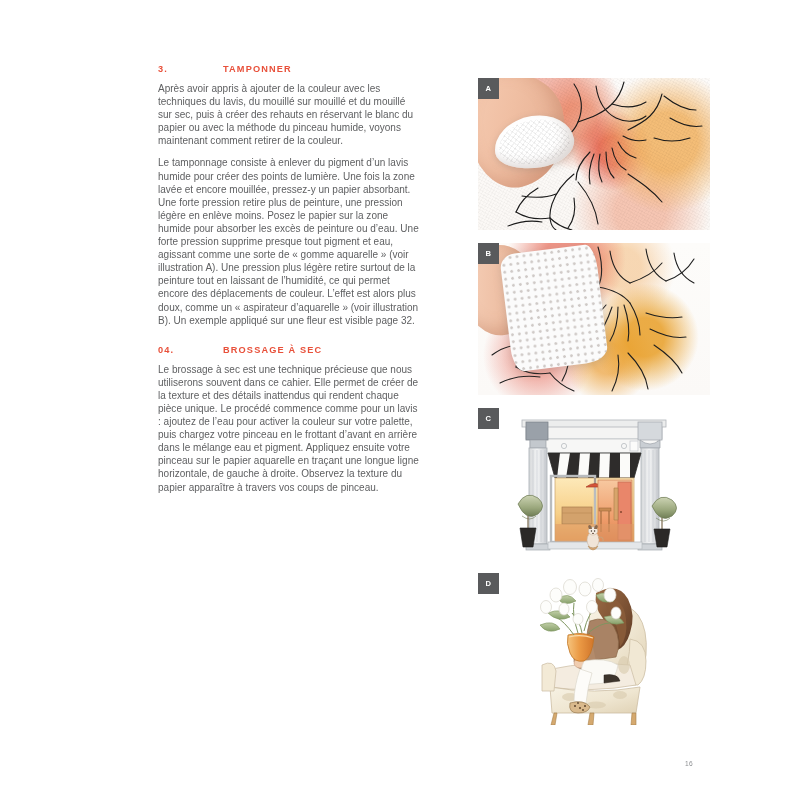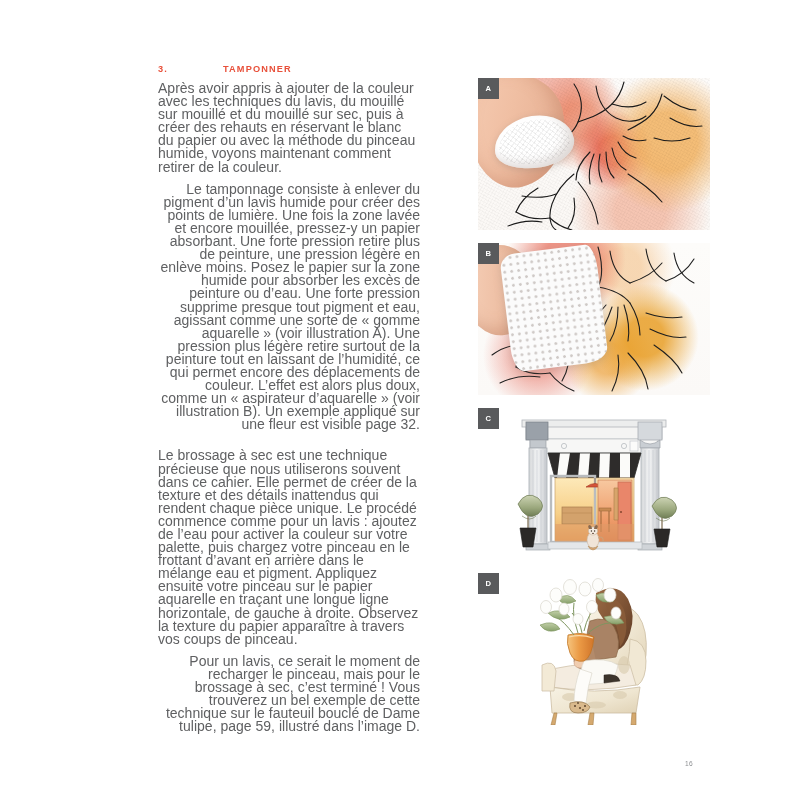--- a/index.html
+++ b/index.html
@@ -47,26 +47,26 @@
   .sec-num {
     width: 44px;
     flex: 0 0 44px;
   }
   .sec-title {
     flex: 1 1 auto;
     margin-left: 21px;
   }
   .para {
     color: #5f6062;
-    font-size: 14px;
+    font-size: 10px;
     line-height: 13.1px;
     margin: 0 0 9px 0;
     letter-spacing: 0.01px;
   }
-  .para:last-child { margin-bottom: 0; text-align: right; }
+  .para:last-child { margin-bottom: 0; }
 
   
   .img-col {
     position: absolute;
     left: 478px;
     top: 78px;
     width: 232px;
   }
   .panel {
     position: relative;
@@ -208,22 +208,25 @@
     <div class="section">
       <div class="sec-head">
         <span class="sec-num">3.</span>
         <span class="sec-title">TAMPONNER</span>
       </div>
       <p class="para">Après avoir appris à ajouter de la couleur avec les techniques du lavis, du mouillé sur mouillé et du mouillé sur sec, puis à créer des rehauts en réservant le blanc du papier ou avec la méthode du pinceau humide, voyons maintenant comment retirer de la couleur.</p>
       <p class="para">Le tamponnage consiste à enlever du pigment d’un lavis humide pour créer des points de lumière. Une fois la zone lavée et encore mouillée, pressez-y un papier absorbant. Une forte pression retire plus de peinture, une pression légère en enlève moins. Posez le papier sur la zone humide pour absorber les excès de peinture ou d’eau. Une forte pression supprime presque tout pigment et eau, agissant comme une sorte de « gomme aquarelle » (voir illustration A). Une pression plus légère retire surtout de la peinture tout en laissant de l’humidité, ce qui permet encore des déplacements de couleur. L’effet est alors plus doux, comme un « aspirateur d’aquarelle » (voir illustration B). Un exemple appliqué sur une fleur est visible page 32.</p>
     </div>
 
     <div class="section">
+      <div class="sec-head">
+        <span class="sec-num">04.</span>
+        <span class="sec-title">BROSSAGE À SEC</span>
+      </div>
       <p class="para">Le brossage à sec est une technique précieuse que nous utiliserons souvent dans ce cahier. Elle permet de créer de la texture et des détails inattendus qui rendent chaque pièce unique. Le procédé commence comme pour un lavis : ajoutez de l’eau pour activer la couleur sur votre palette, puis chargez votre pinceau en le frottant d’avant en arrière dans le mélange eau et pigment. Appliquez ensuite votre pinceau sur le papier aquarelle en traçant une longue ligne horizontale, de gauche à droite. Observez la texture du papier apparaître à travers vos coups de pinceau.</p>
-      <p class="para">Pour un lavis, ce serait le moment de recharger le pinceau, mais pour le brossage à sec, c’est terminé ! Vous trouverez un bel exemple de cette technique sur le fauteuil bouclé de Dame tulipe, page 59, illustré dans l’image D.</p>
     </div>
 
   </div>
 
   <div class="img-col">
 
     <div class="panel">
       <div class="scene">
         <div class="photoA">
           <div class="grain"></div>

